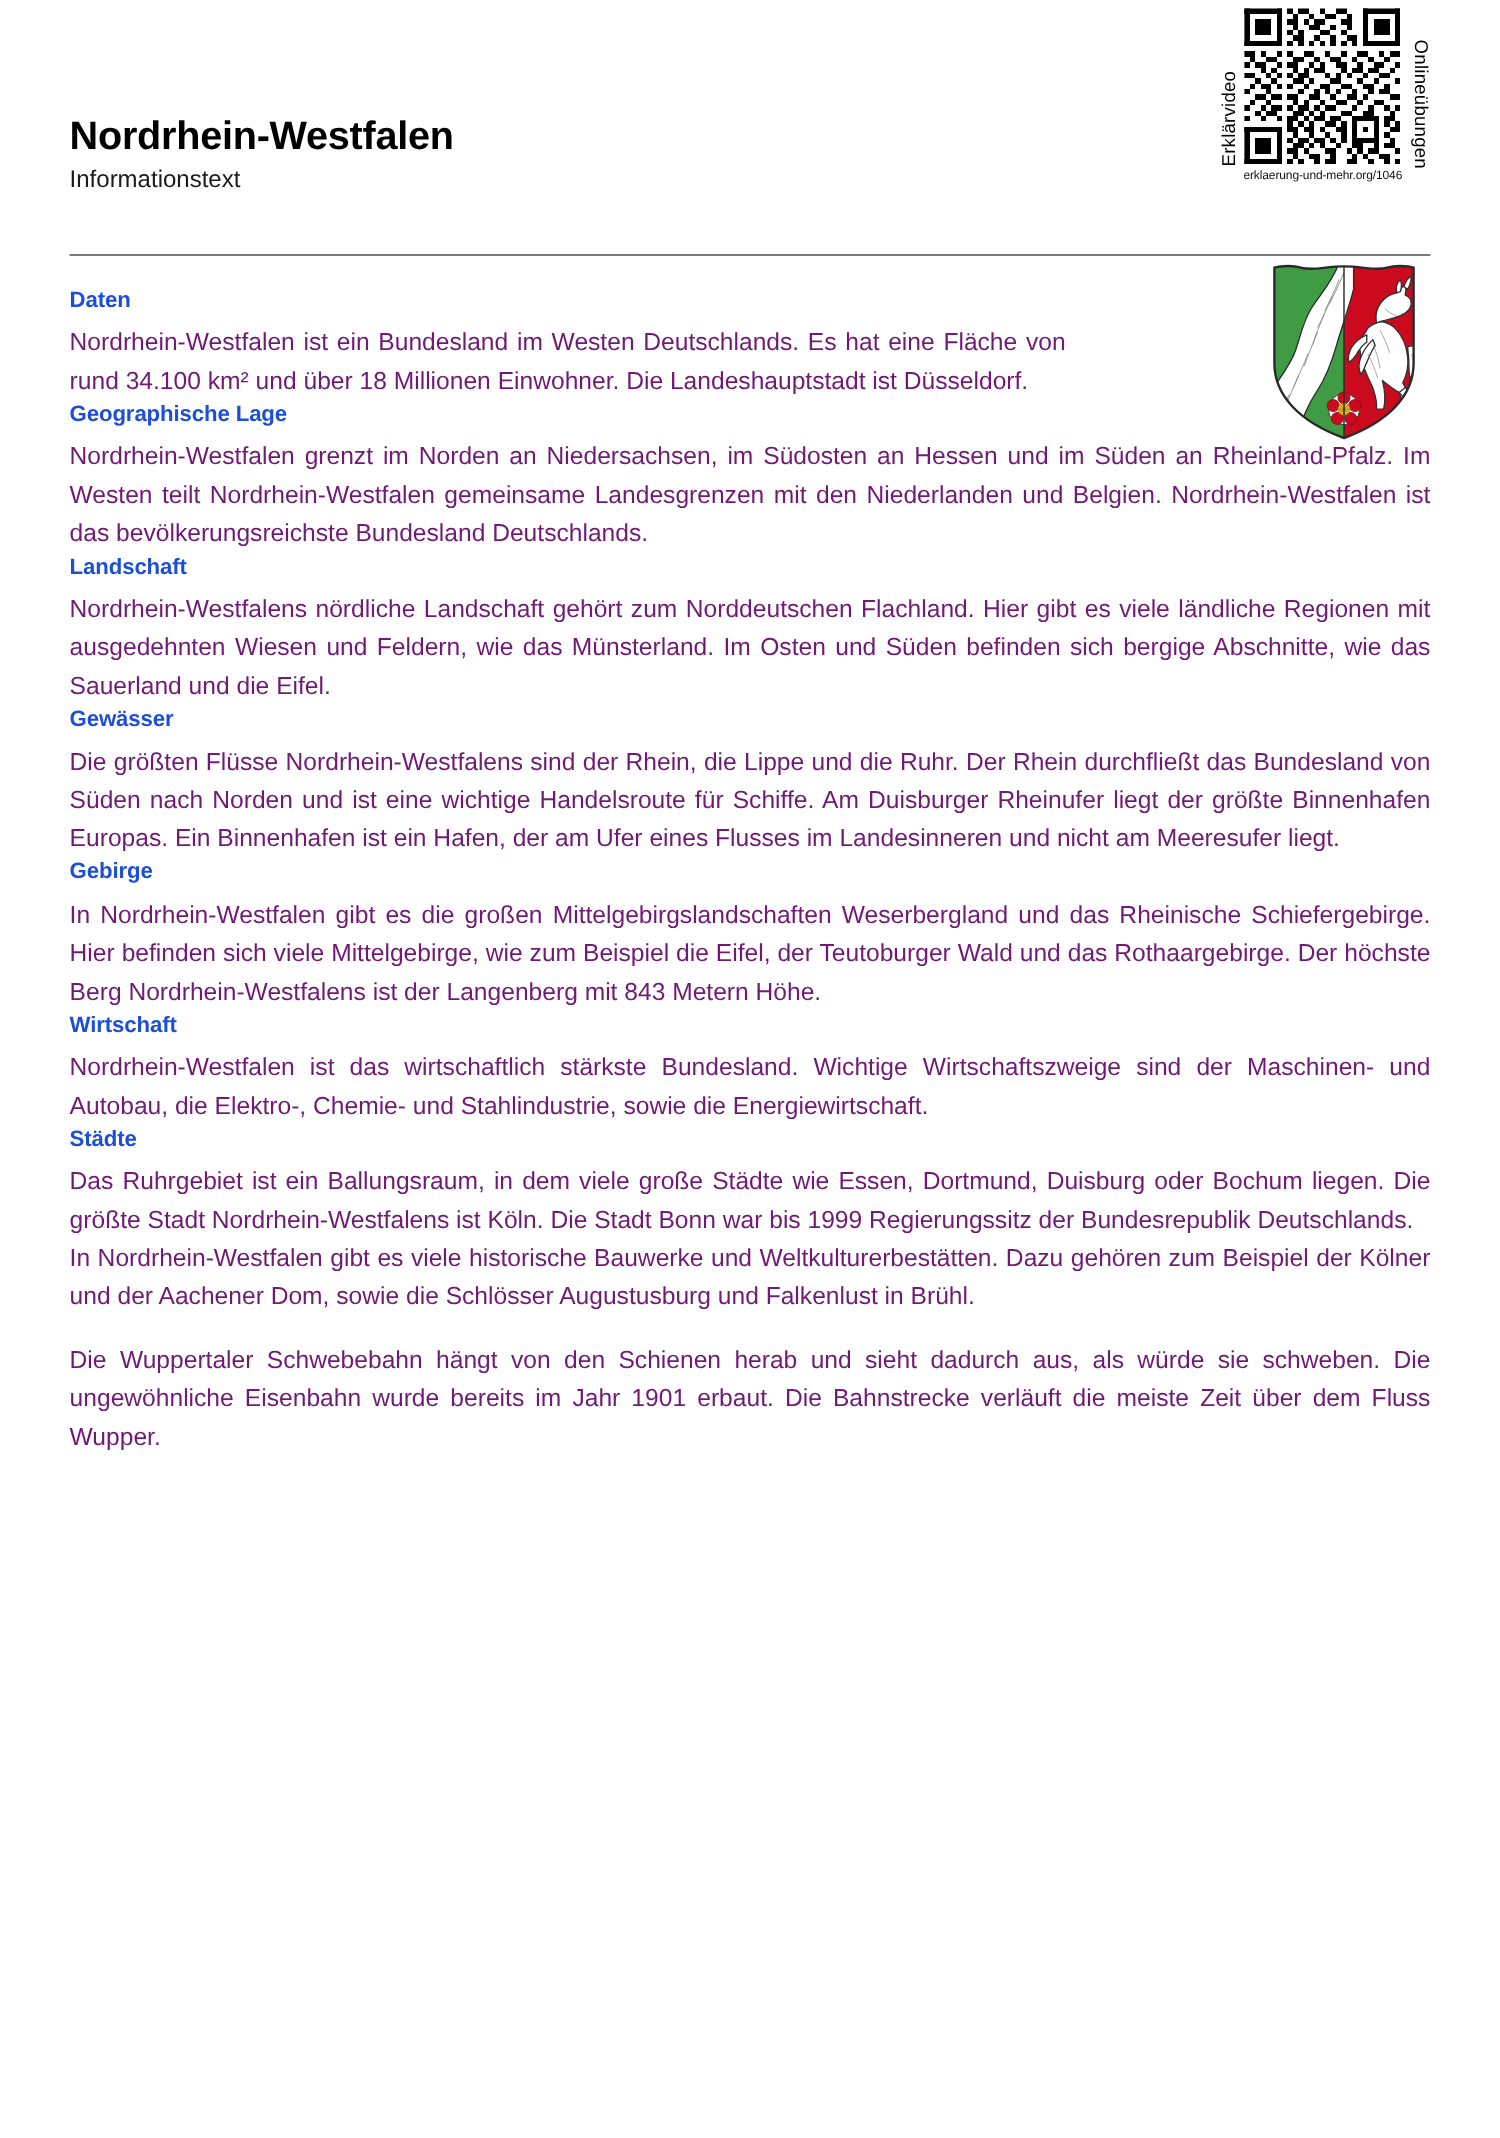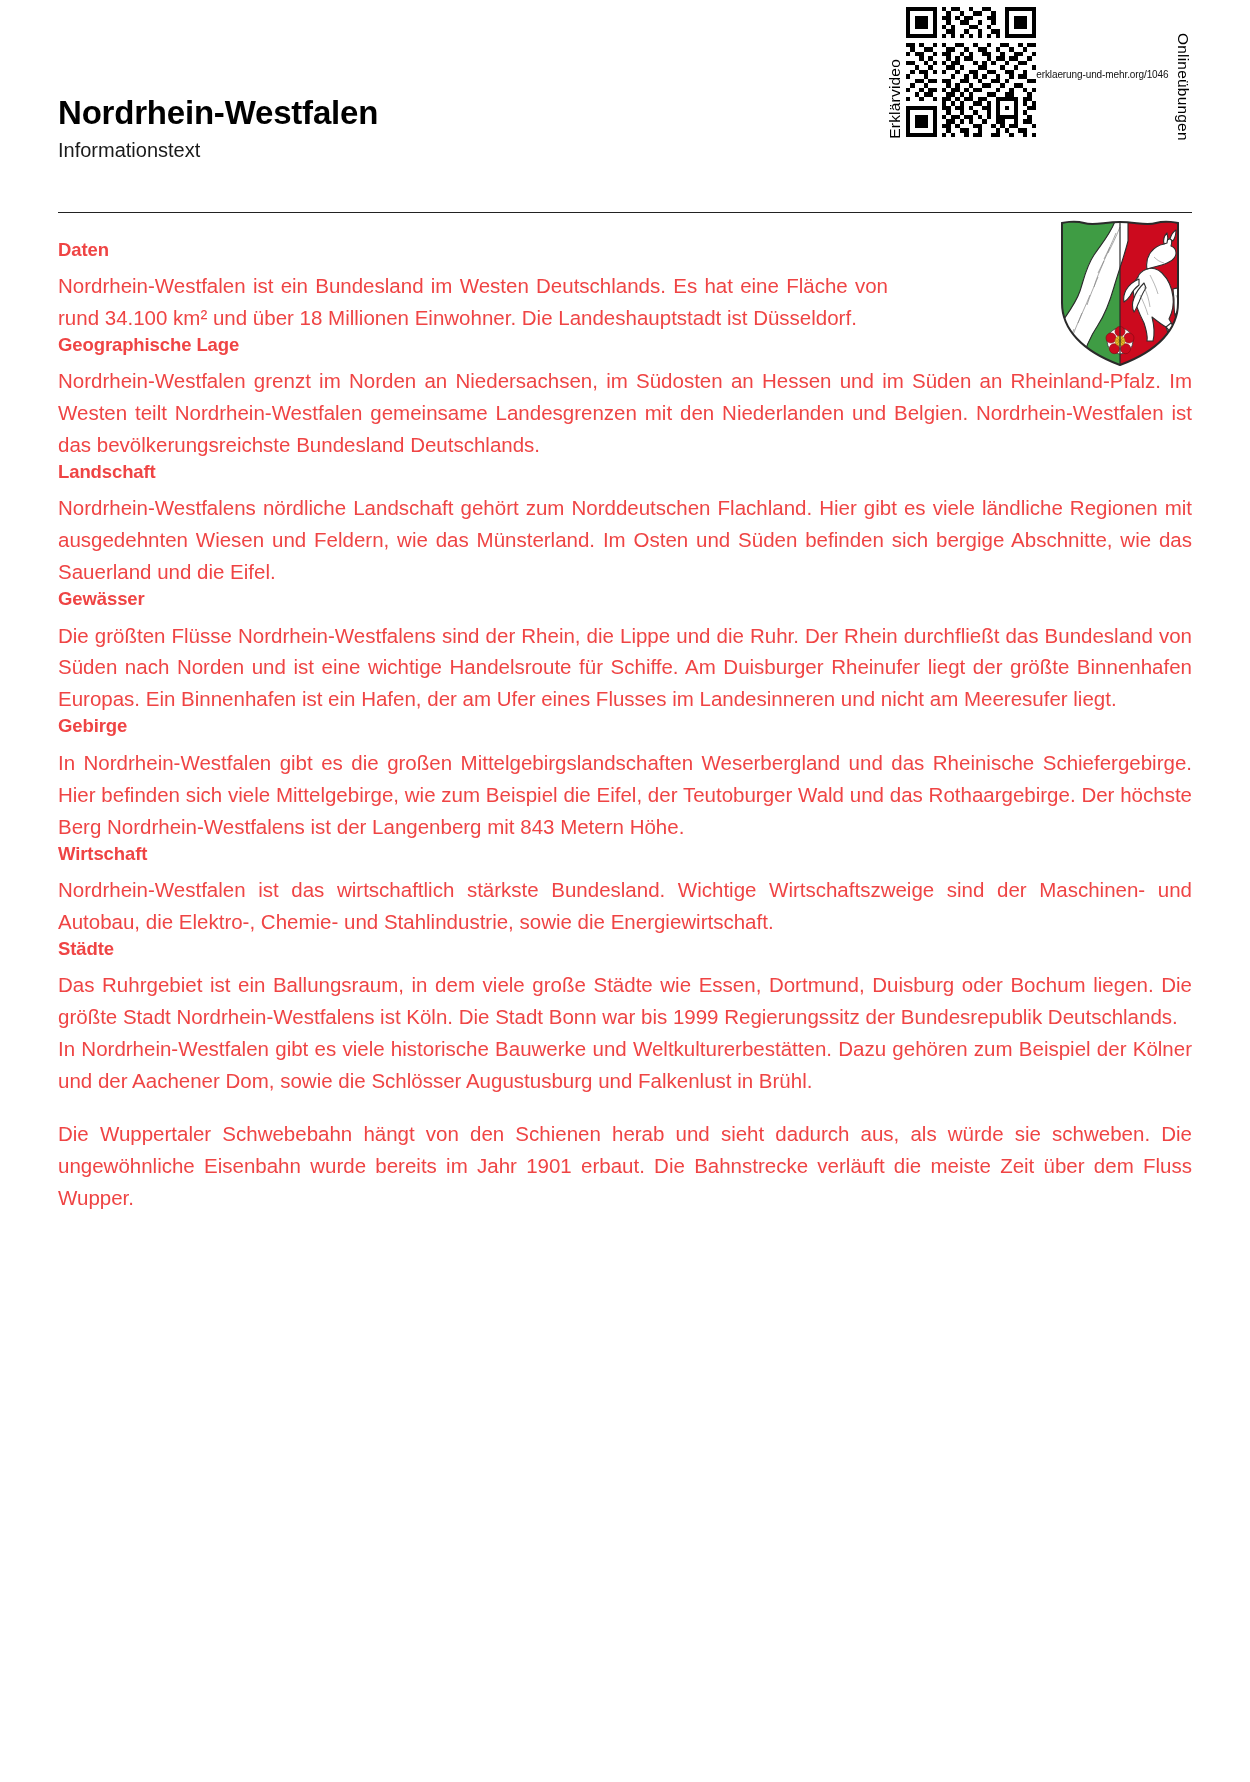--- a/index.html
+++ b/index.html
@@ -78,20 +78,21 @@
     margin-bottom: 28px;
   }
   .qr-side-label.right {
     writing-mode: vertical-rl;
     align-self: flex-start;
     margin-top: 26px;
     margin-left: 3px;
   }
   .qr-center {
     display: flex;
+    flex-direction: column;
     align-items: center;
     margin: 0 3px;
   }
   .qr-code {
     width: 130px;
     height: 130px;
     display: block;
     image-rendering: pixelated;
   }
   .qr-url {
@@ -114,31 +115,31 @@
     padding-top: 26px;
     position: relative;
   }
 
   h2.section-heading {
     font-size: 18.5px;
     font-weight: bold;
     margin: 0 0 9px 0;
     line-height: 1.2;
     letter-spacing: -0.1px;
-    color: #ef4444;
+    color: #1d4ed8;
   }
   .section + .section { }
 
   p.body-text {
     font-size: 20.5px;
     line-height: 1.56;
     margin: 0;
     text-align: justify;
     text-justify: inter-word;
-    color: #ef4444;
+    color: #701a75;
     font-weight: 300;
     hyphens: none;
   }
   p.body-text + p.body-text { margin-top: 21px; }
 
   
   .section-daten p.body-text { width: 830px; }
 
   .coat-of-arms {
     position: absolute;

